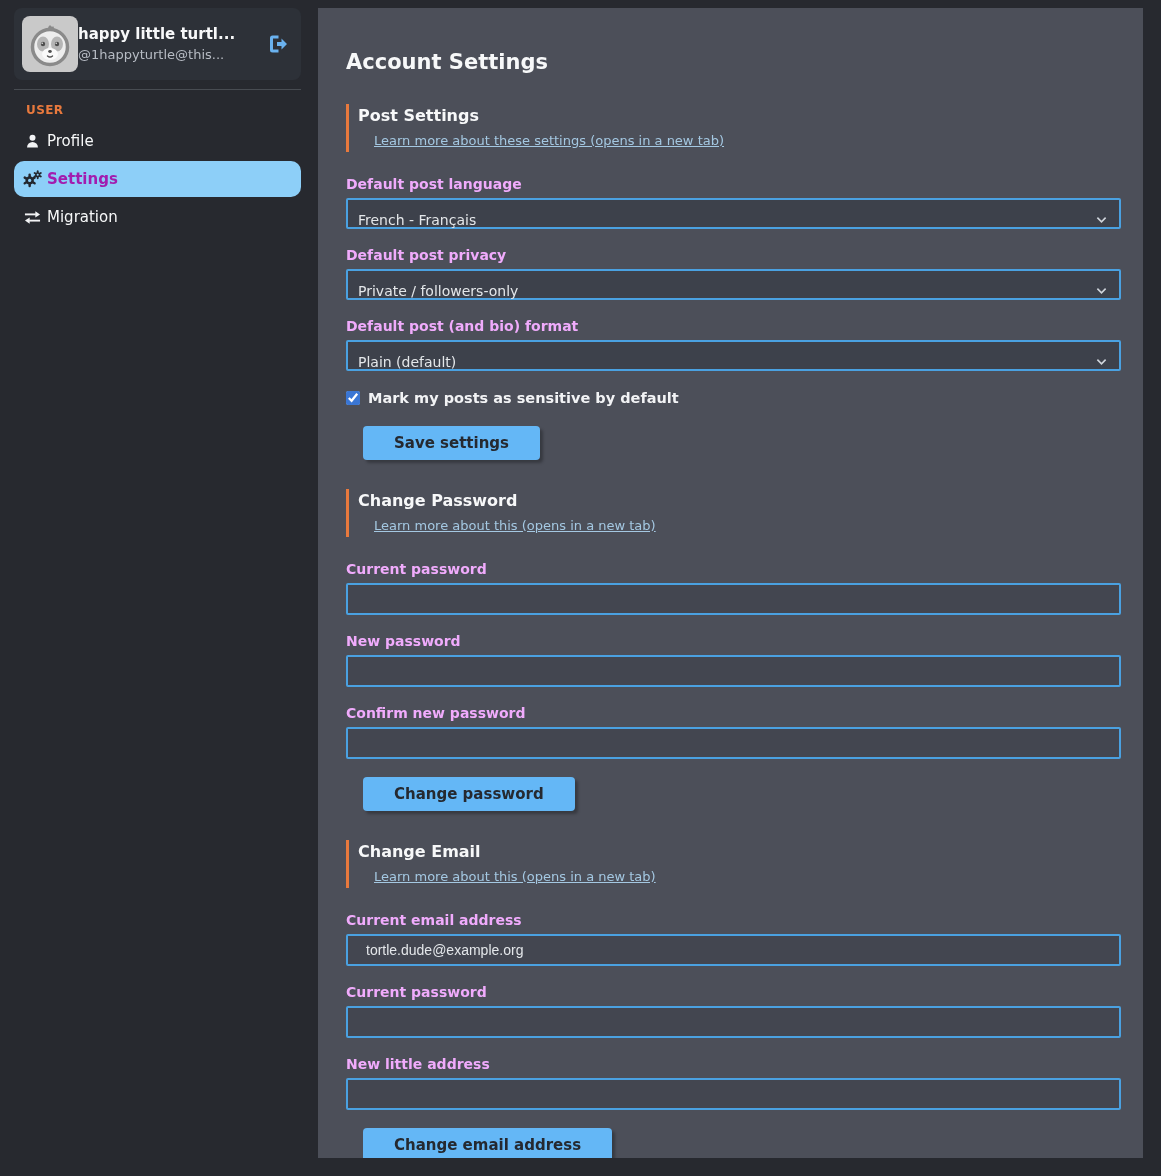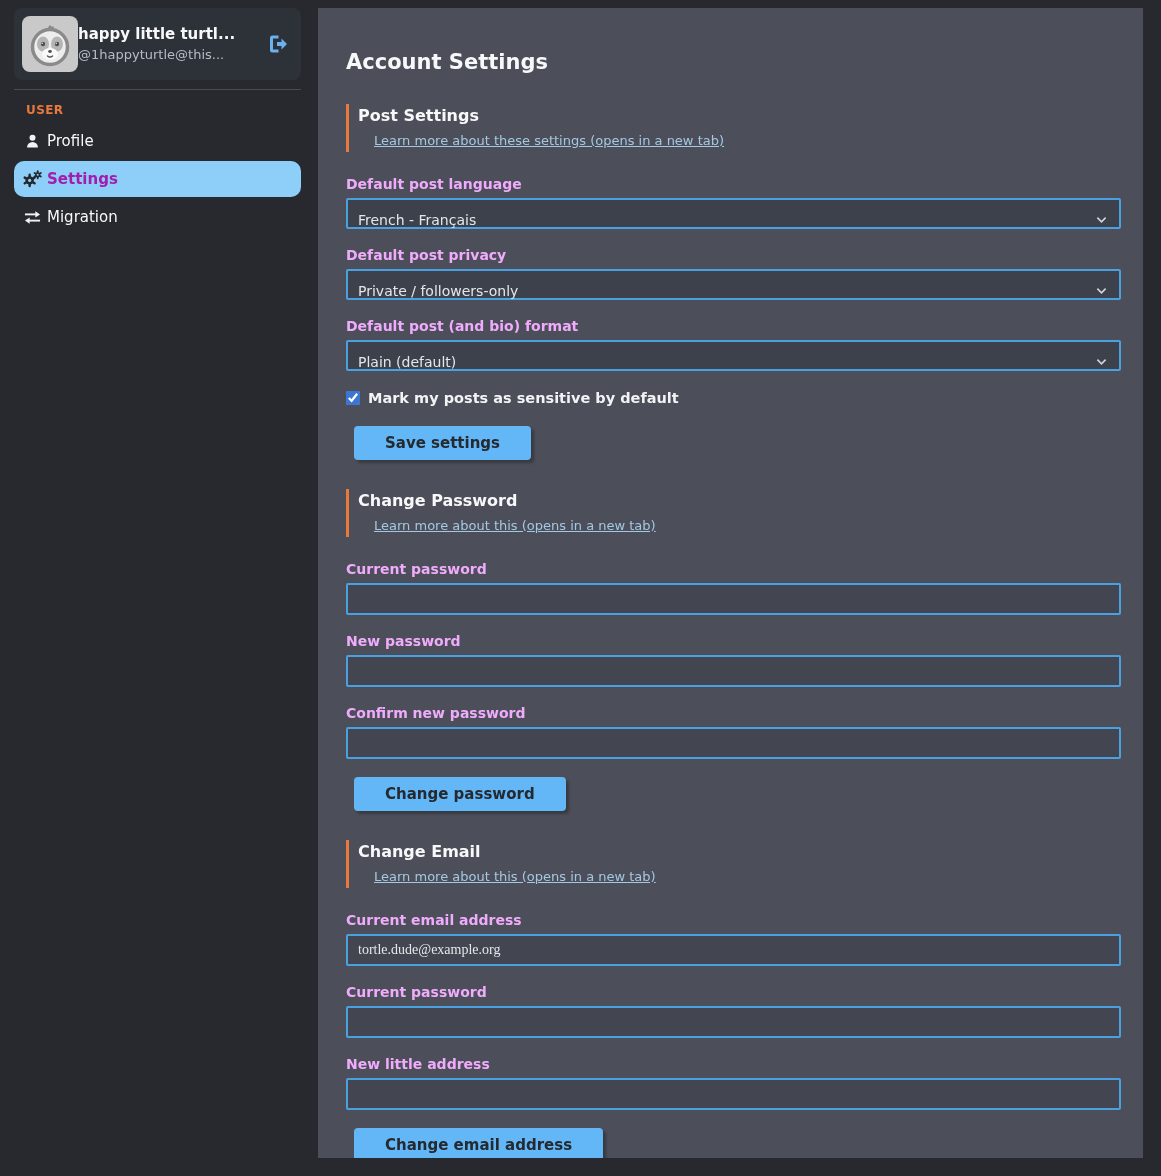--- a/index.html
+++ b/index.html
@@ -80,37 +80,37 @@
   }
   .select{
     height:31px;width:100%;background:var(--select-bg);
     border:2px solid var(--accent-blue);border-radius:2px;
     display:flex;align-items:center;justify-content:space-between;
     padding:13px 12px 0 10px;font-size:14px;color:#e4e7ea;cursor:pointer;
   }
   .text-input{
     height:32px;width:100%;background:var(--input-bg);
     border:2px solid var(--accent-blue);border-radius:2px;
-    padding:0 10px;font-size:14px;color:#e4e7ea;
-    font-family:Liberation Serif, serif;outline:none;
+    padding:0 18px;font-size:14px;color:#e4e7ea;
+    font-family:Liberation Sans, sans-serif;outline:none;
   }
   .checkbox-row{
     display:flex;align-items:center;gap:8px;margin:19px 0 20px 0;
     font-size:14.5px;font-weight:bold;color:#f2f3f5;
   }
   .checkbox-row input{
     width:14px;height:14px;accent-color:#3a76d4;margin:0;cursor:pointer;
   }
   .btn{
     background:var(--button-blue);color:#252930;border:none;border-radius:4px;
     font-family:"DejaVu Sans","Liberation Sans",sans-serif;
     font-size:15px;font-weight:bold;padding:8px 31px;cursor:pointer;
     box-shadow:3px 3px 3px rgba(0,0,0,0.28);
   }
-  .btn-row{margin:8px;}
+  .btn-row{margin:17px;}
 </style>
 </head>
 <body>
 
 <div class="layout">
 
   <aside class="sidebar">
     <div class="user-card">
       <div class="avatar">
         <svg width="56" height="56" viewBox="0 0 56 56">

